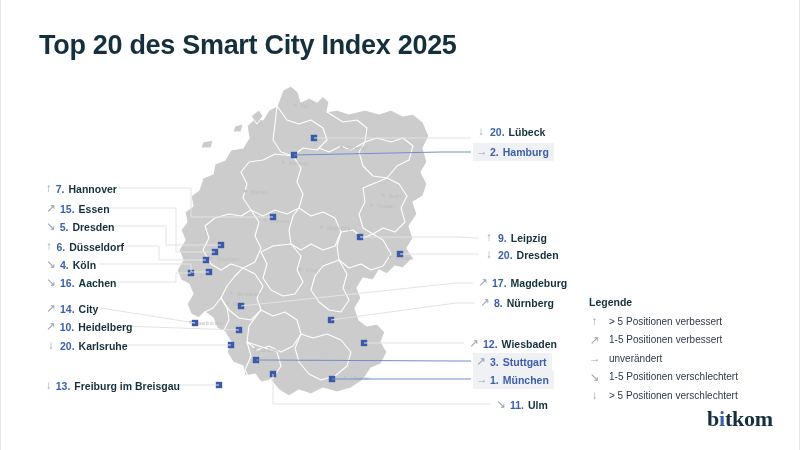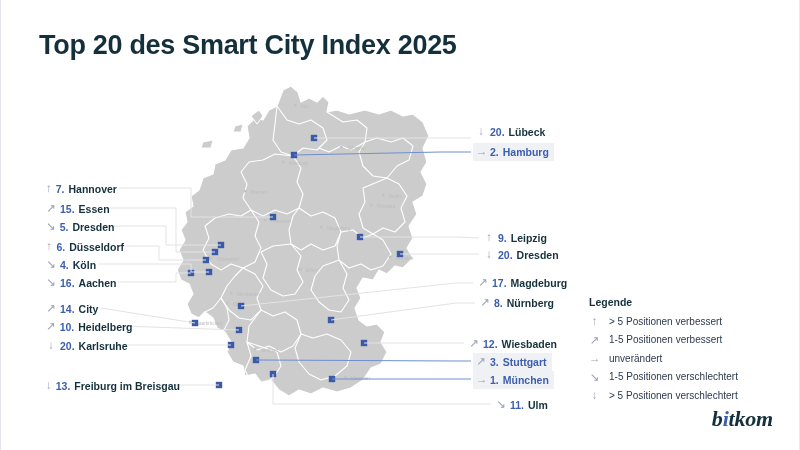--- a/index.html
+++ b/index.html
@@ -50,21 +50,21 @@
   
   .legend { position:absolute; left:588px; top:249px; width:190px;margin-top:47px; }
   .legend h4 { font-size:10.5px; color:#14303c; font-weight:bold; margin-bottom:7px; }
   .legend .row { display:flex; align-items:center; gap:9px; margin-bottom:5.5px; font-size:10px; color:#2b3a4d; }
   .legend .row .ar { color:#9aa3b4; width:11px; text-align:center; font-size:11.5px; }
 
   
   .logo {
     position:absolute; right:26px; bottom:18px;
     font-family:"Liberation Serif", serif; font-size:22px; font-weight:bold;
-    color:#14303c; letter-spacing:-0.2px;font-style:italic;
+    color:#14303c; letter-spacing:-0.2px;
   }
   .logo .dot { color:#3b5fae; }
 </style>
 </head>
 <body>
 
 <div id="stage">
 
   <div class="title">Top 20 des Smart City Index 2025</div>
 

